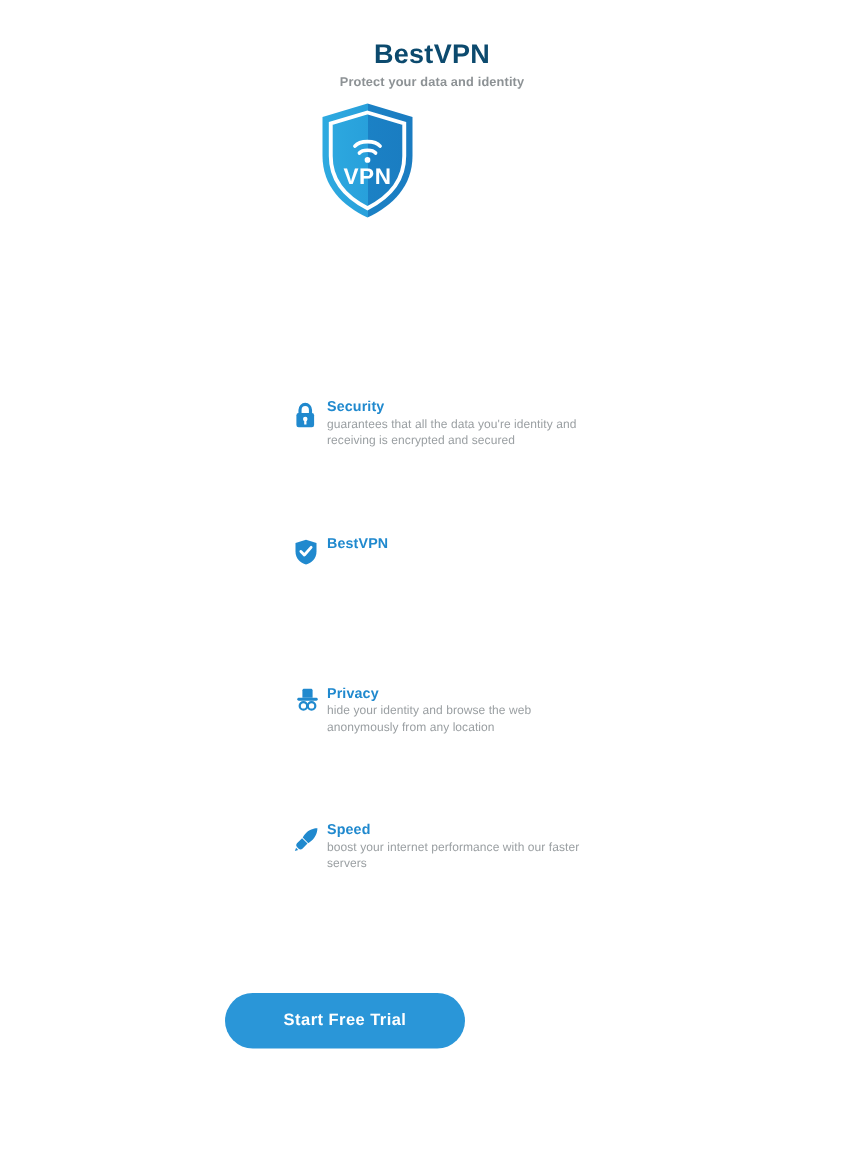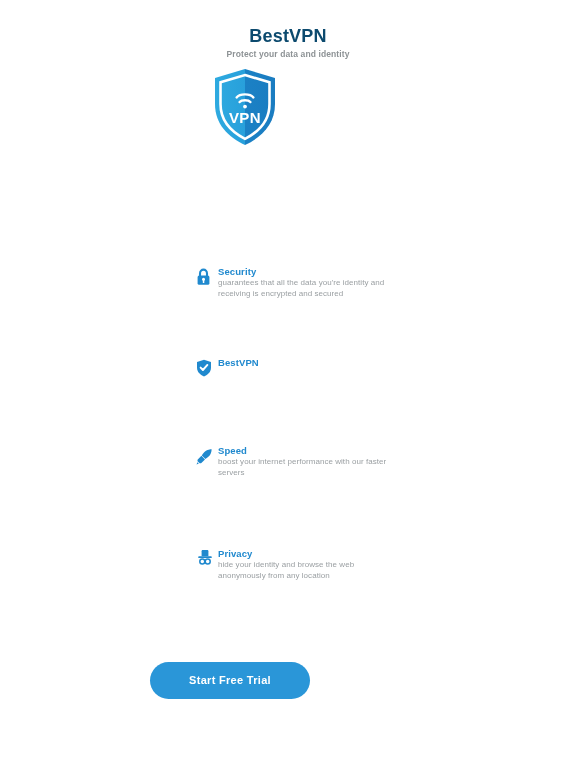--- a/index.html
+++ b/index.html
@@ -174,50 +174,50 @@
   <div class="feature-row f-safety">
     <span class="feature-icon ic-safety">
       <svg width="16" height="18" viewBox="0 0 16 18">
         <path d="M8 0.8 L15 3 L15 8.6 C15 13.2 11.9 16 8 17.4 C4.1 16 1 13.2 1 8.6 L1 3 Z" fill="#2089ce"></path>
         <path d="M4.6 8.6 L6.9 11 L11.4 5.9" fill="none" stroke="#ffffff" stroke-width="1.9" stroke-linecap="round" stroke-linejoin="round"></path>
       </svg>
     </span>
     <div class="feature-title">BestVPN</div>
   </div>
 
+  <div class="feature-row f-privacy">
+    <span class="feature-icon ic-privacy">
+      <svg width="18" height="18" viewBox="0 0 18 18">
+
+        <path d="M5.6 2.2 C5.6 1.5 6.1 1.1 6.8 1.1 L11.2 1.1 C11.9 1.1 12.4 1.5 12.4 2.2 L12.4 7.2 L5.6 7.2 Z" fill="#2089ce"></path>
+
+        <rect x="2.2" y="7.2" width="13.6" height="1.9" rx="0.9" fill="#2089ce"></rect>
+
+        <circle cx="6.3" cy="12.6" r="2.5" fill="none" stroke="#2089ce" stroke-width="1.5"></circle>
+        <circle cx="11.7" cy="12.6" r="2.5" fill="none" stroke="#2089ce" stroke-width="1.5"></circle>
+
+        <rect x="8.4" y="11.9" width="1.2" height="1.5" fill="#2089ce"></rect>
+      </svg>
+    </span>
+    <div class="feature-title">Privacy</div>
+    <div class="feature-desc">hide your identity and browse the web anonymously from any location</div>
+  </div>
+
   <div class="feature-row f-speed">
     <span class="feature-icon ic-speed">
       <svg width="17" height="17" viewBox="0 0 17 17">
 
         <path d="M15.6 1.2 C15.6 1.2 11.4 1.0 8.2 4.2 C6.6 5.8 5.8 7.4 5.8 7.4 L9.4 11.0 C9.4 11.0 11.0 10.2 12.6 8.6 C15.8 5.4 15.6 1.2 15.6 1.2 Z" fill="#2089ce"></path>
 
         <path d="M5.4 7.8 L2.0 11.2 C1.3 11.9 1.3 13.0 2.0 13.7 L3.1 14.8 C3.8 15.5 4.9 15.5 5.6 14.8 L9.0 11.4 Z" fill="#2089ce"></path>
 
         <path d="M1.4 14.2 L0.6 16.4 L2.8 15.6 Z" fill="#2089ce"></path>
       </svg>
     </span>
     <div class="feature-title">Speed</div>
     <div class="feature-desc">boost your internet performance with our faster servers</div>
   </div>
 
-  <div class="feature-row f-privacy">
-    <span class="feature-icon ic-privacy">
-      <svg width="18" height="18" viewBox="0 0 18 18">
-
-        <path d="M5.6 2.2 C5.6 1.5 6.1 1.1 6.8 1.1 L11.2 1.1 C11.9 1.1 12.4 1.5 12.4 2.2 L12.4 7.2 L5.6 7.2 Z" fill="#2089ce"></path>
-
-        <rect x="2.2" y="7.2" width="13.6" height="1.9" rx="0.9" fill="#2089ce"></rect>
-
-        <circle cx="6.3" cy="12.6" r="2.5" fill="none" stroke="#2089ce" stroke-width="1.5"></circle>
-        <circle cx="11.7" cy="12.6" r="2.5" fill="none" stroke="#2089ce" stroke-width="1.5"></circle>
-
-        <rect x="8.4" y="11.9" width="1.2" height="1.5" fill="#2089ce"></rect>
-      </svg>
-    </span>
-    <div class="feature-title">Privacy</div>
-    <div class="feature-desc">hide your identity and browse the web anonymously from any location</div>
-  </div>
-
 </div>
 
 <div class="cta-wrap">
   <button class="cta-button">Start Free Trial</button>
 </div>
 
 </body></html>

